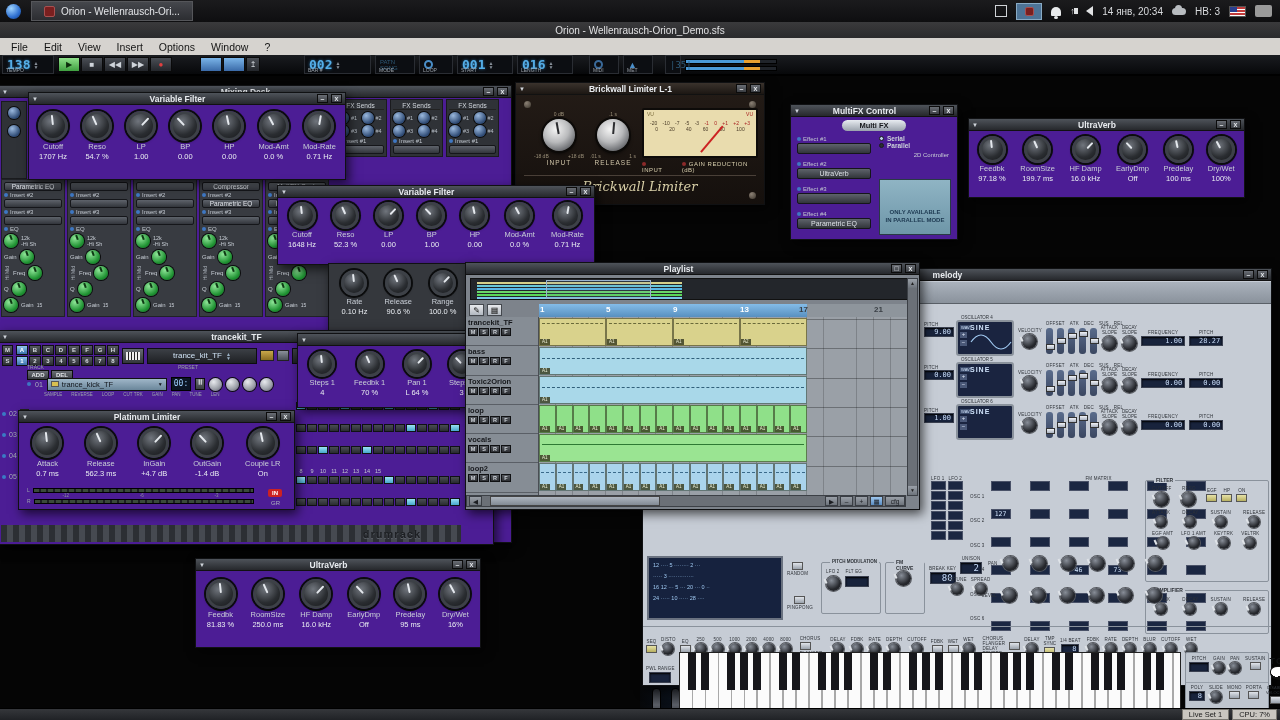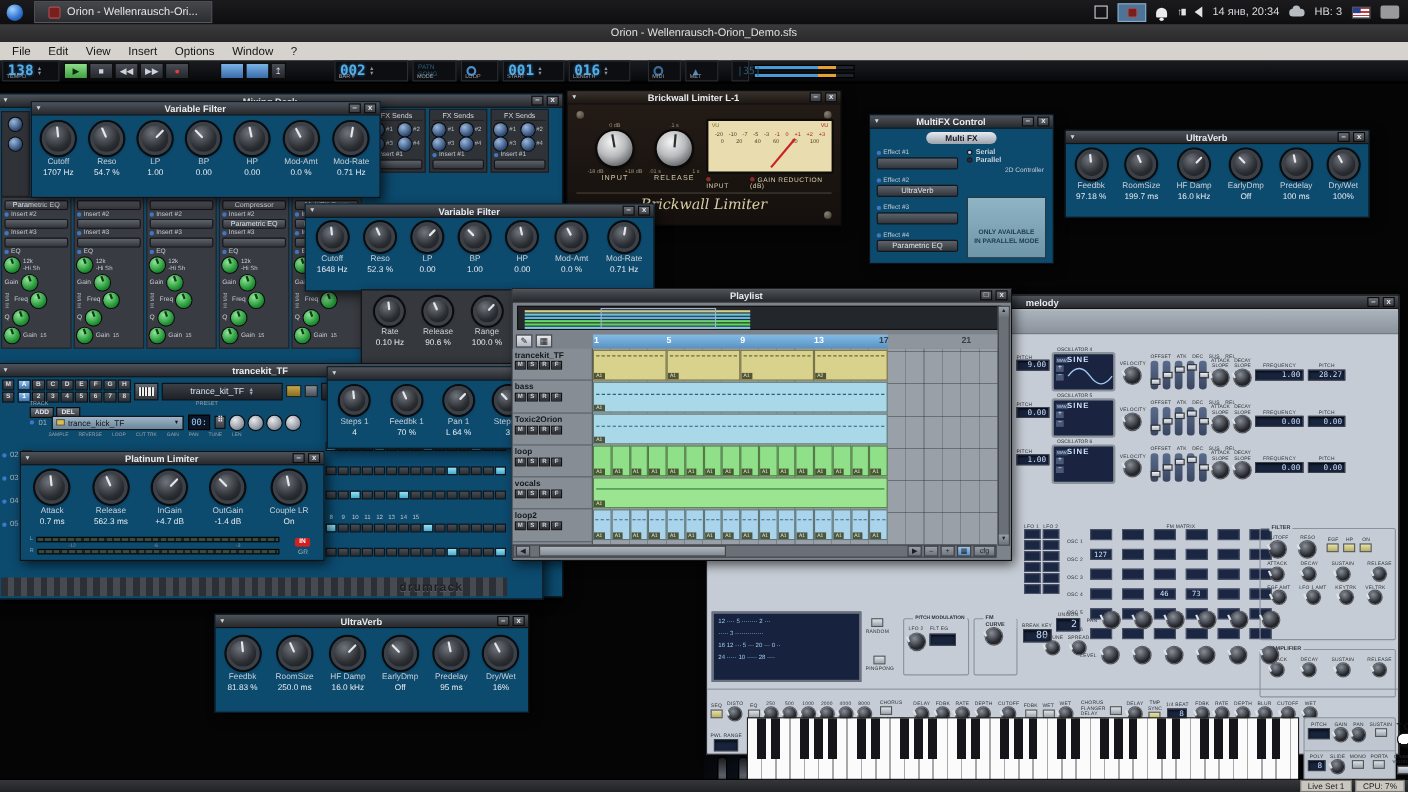--- a/index.html
+++ b/index.html
@@ -35,21 +35,21 @@
   .tlabel{font-size:5px;color:#9aa0a8;position:absolute;left:3px;bottom:0px;}
   .spin{display:flex;flex-direction:column;font-size:5px;color:#8a929c;line-height:4px;}
   .tbtn{width:22px;height:15px;background:linear-gradient(#4a4e55,#23262b);border:1px solid #0a0a0a;color:#cfd4da;font-size:8px;line-height:13px;text-align:center;}
   .tbtn.play{background:linear-gradient(#8fe08a,#3fa040);color:#0c2c0c;}
   .tbtn.rec{color:#e04040;}
   .tbtn.blue{background:linear-gradient(#7ab4e8,#3a6aa8);}
   .loopring{width:9px;height:9px;border:2px solid #4a8ec8;border-radius:50%;}
   .meterbars{width:92px;height:14px;display:flex;flex-direction:column;gap:2px;justify-content:center;}
   .meterbars div{height:5px;background:linear-gradient(90deg,#4a9ad8 0 58px,#e8a030 58px 74px,#20242a 74px 100%);border:1px solid #000;}
   
-  .win{position:absolute;background:#0c4a6e;border:1px solid #101113;box-shadow:3px 4px 10px rgba(0,0,0,.65);}
+  .win{position:absolute;background:#4c1d95;border:1px solid #101113;box-shadow:3px 4px 10px rgba(0,0,0,.65);}
   .wtitle{height:12px;background:linear-gradient(#4e535a,#26282c);display:flex;align-items:center;padding:0 3px;gap:3px;border-bottom:1px solid #111;}
   .wtri{font-size:6px;color:#cfd4da;}
   .wtext{flex:1;text-align:center;font-size:8.5px;font-weight:bold;color:#e8ebef;white-space:nowrap;overflow:hidden;}
   .wbtn{width:11px;height:9px;background:linear-gradient(#6a6e75,#3a3d42);border:1px solid #0c0c0c;color:#e2e5e9;font-size:7px;line-height:8px;text-align:center;font-weight:bold;}
   
   .kcell{display:flex;flex-direction:column;align-items:center;gap:1px;}
   .knob{position:relative;border-radius:50%;background:radial-gradient(circle at 38% 30%,#70757d,#2a2d31 60%,#17181b);box-shadow:0 0 0 2px #0b0c0d,0 1px 3px rgba(0,0,0,.8);border:3px solid #3d4147;}
   .knob::after{content:"";position:absolute;left:calc(50% - 1px);top:4%;width:2px;height:40%;background:#e4e8ed;transform-origin:50% 115%;transform:rotate(var(--r,-30deg));border-radius:1px;}
   .kcell:nth-child(7n+1) .knob{--r:-6deg}.kcell:nth-child(7n+2) .knob{--r:-24deg}.kcell:nth-child(7n+3) .knob{--r:44deg}.kcell:nth-child(7n+4) .knob{--r:-44deg}.kcell:nth-child(7n+5) .knob{--r:-12deg}.kcell:nth-child(7n+6) .knob{--r:-28deg}.kcell:nth-child(7n) .knob{--r:10deg}
   .klabel,.kvalue{font-size:7.5px;color:#c9cfd7;line-height:9px;white-space:nowrap;}
@@ -181,21 +181,21 @@
   .oscbox .pm{position:absolute;left:2px;font-size:6px;width:7px;height:6px;line-height:5px;text-align:center;background:#4a5878;color:#dfe8f8;}
   .oscbox svg{position:absolute;left:12px;top:10px;}
   .oscrow:not(.wave-on) svg{display:none;}
   .sliders{display:flex;gap:4px;align-items:flex-end;position:relative;padding-top:6px;}
   .sl{width:7px;height:26px;background:linear-gradient(#5a6c8c,#3a4660);border-radius:3px;position:relative;}
   .sl::after{content:"";position:absolute;left:0;width:7px;height:4px;background:linear-gradient(#f0f2f6,#aab2c0);border:1px solid #333;top:var(--t,40%);}
   .sl:nth-child(1){--t:68%}.sl:nth-child(2){--t:62%}.sl:nth-child(3){--t:38%}.sl:nth-child(4){--t:18%}.sl:nth-child(5){--t:12%}
   .slabels{position:absolute;top:-1px;left:0;display:flex;gap:5px;}
   .twolab{text-align:center;font-size:4.5px;color:#2e3238;line-height:5px;}
   .fmcell{width:20px;height:10px;background:#1b2742;border:1px solid #4a5268;color:#cfe2fa;font-family:"DejaVu Sans Mono",monospace;font-size:6.5px;text-align:center;line-height:9px;}
-  .fmgrid{display:grid;grid-template-columns:repeat(6,21px);gap:8px;}
+  .fmgrid{display:grid;grid-template-columns:repeat(6,21px);gap:18px;}
   .lfogrid{display:grid;grid-template-columns:repeat(2,16px);gap:1px;}
   .lfogrid div{width:15px;height:9px;background:#1b2742;border:1px solid #4a5268;}
   .secbox{position:absolute;border:1px solid #8a929c;border-radius:2px;}
   .sechdr{position:absolute;top:-4px;left:8px;font-size:5px;color:#2e3238;background:#c6ccd5;padding:0 2px;font-weight:bold;}
   .txbtn{width:11px;height:8px;background:linear-gradient(#e6e2a8,#b8b060);border:1px solid #555;}
   .txbtn.plain{background:linear-gradient(#e0e4ea,#9aa2ac);}
   .knobrow6{display:flex;gap:14px;}
   .kv{display:flex;flex-direction:column;align-items:center;gap:1px;}
   .seqlcd{position:absolute;background:#16223e;border:2px solid #6a7280;color:#9fc8f0;font-family:"DejaVu Sans Mono",monospace;font-size:5.5px;line-height:11px;padding:2px 4px;white-space:pre;}
   .keys{position:absolute;background:repeating-linear-gradient(90deg,#fbfbfb 0 11.5px,#a8a8a8 11.5px 13px);border:1px solid #222;}

